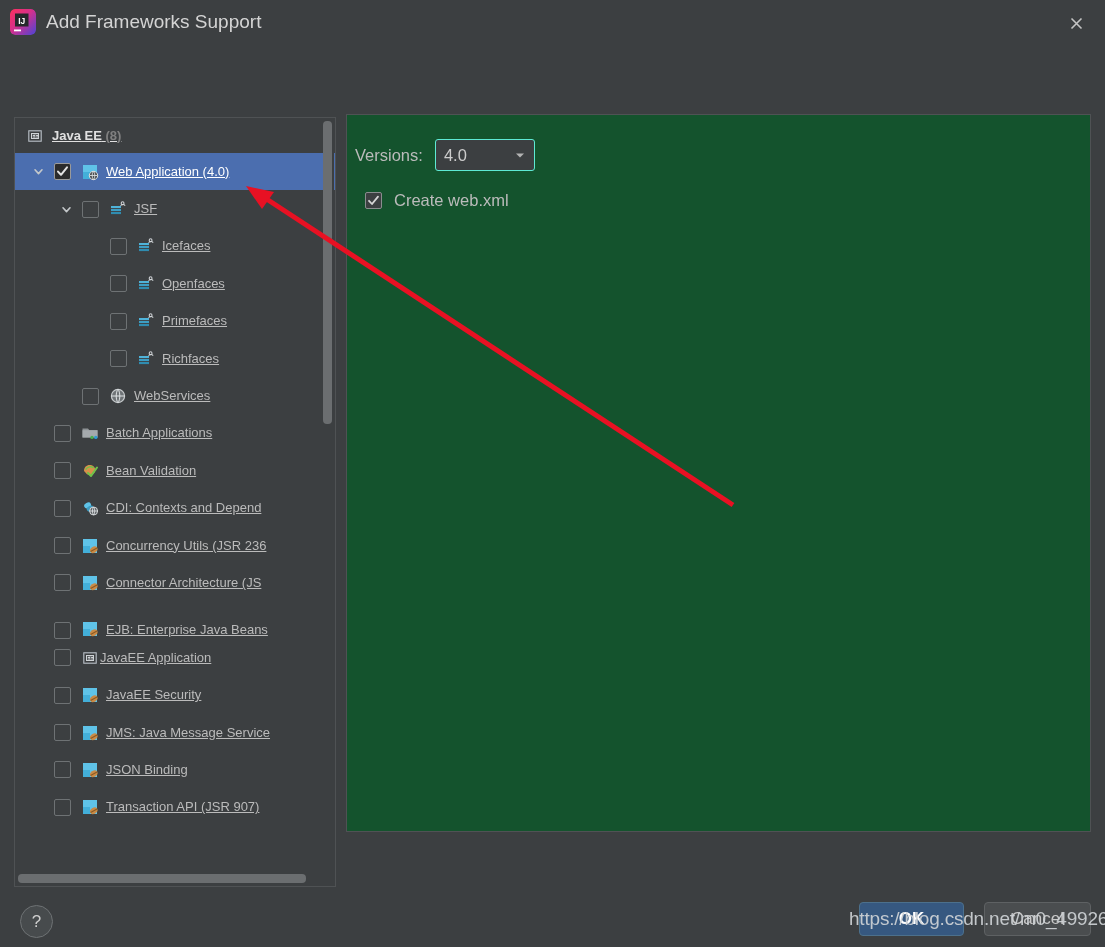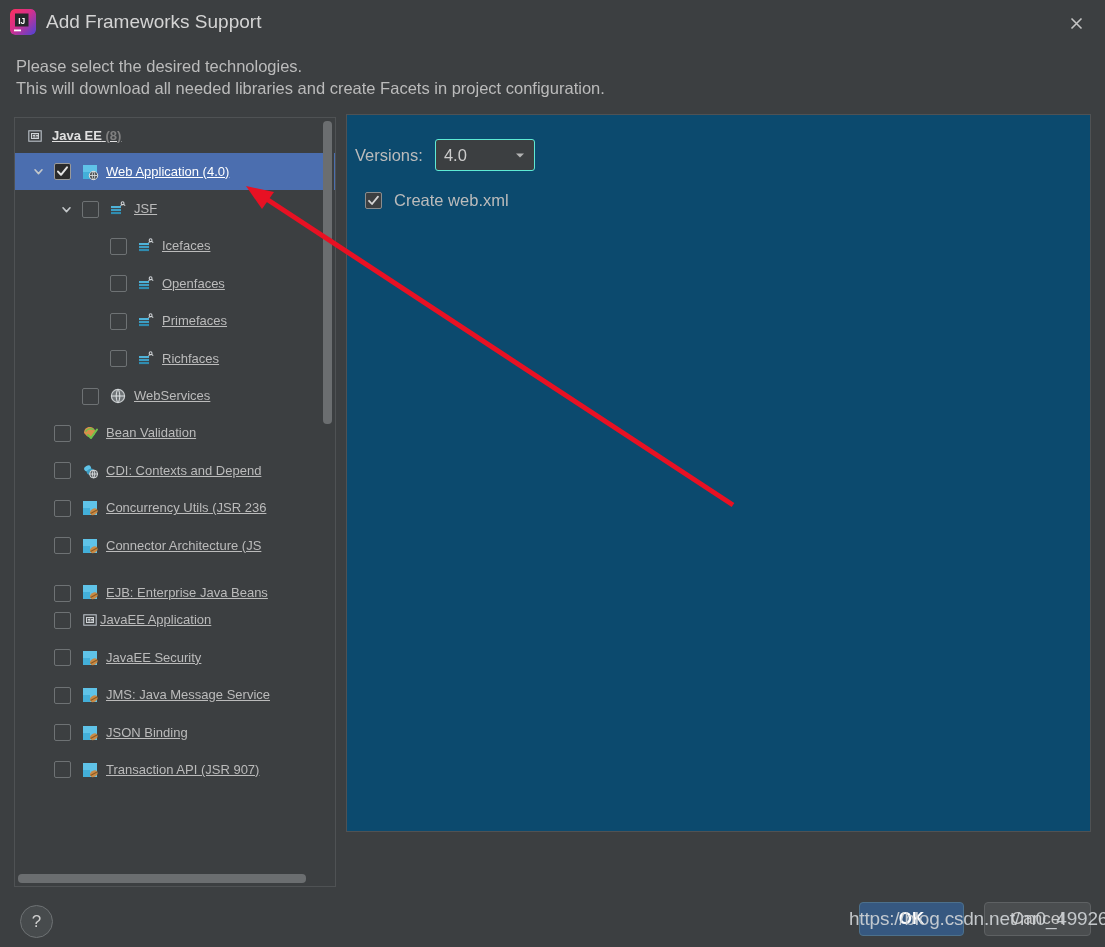--- a/index.html
+++ b/index.html
@@ -134,21 +134,21 @@
     border-radius: 4px;
     cursor: pointer;
   }
 
   
   .detail-panel {
     position: absolute; left: 346px; top: 114px;
     width: 745px; height: 718px;
     border: 1px solid #4f5254;
     box-sizing: border-box;
-    background: #0c4a6e;
+    background: #14532d;
   }
   .versions-row {
     position: absolute; left: 8px; top: 24px;
     display: flex; align-items: center;
   }
   .versions-label {
     font-size: 16.5px; color: #bbbbbb;
     margin-right: 12px;
   }
   .combo {
@@ -253,24 +253,20 @@
       </svg>
     </div>
     <div class="title-text">Add Frameworks Support</div>
     <div class="close-btn">
       <svg width="17" height="17" viewBox="0 0 17 17">
         <path d="M3.5 3.5 L13.5 13.5 M13.5 3.5 L3.5 13.5" stroke="#c4c4c4" stroke-width="1.6" fill="none"></path>
       </svg>
     </div>
   </div>
 
-  <div class="header-lines">
-    <div>Please select the desired technologies.</div>
-    <div>This will download all needed libraries and create Facets in project configuration.</div>
-  </div>
 
   <div class="tree-panel">
     <div class="tree-viewport" id="tree-host">
         <div class="tree-row" style="padding-left: 10px; height: 35px;">
           <span class="ticon">
             <svg width="18" height="18" viewBox="0 0 18 18">
               <rect x="2" y="3" width="14" height="12" rx="1" fill="#9aa0a6"></rect>
               <rect x="3.5" y="4.5" width="11" height="9" fill="#3c3f41"></rect>
               <rect x="5" y="6" width="8" height="6" fill="#cfd3d6"></rect>
               <text x="9" y="11.3" font-family="'Liberation Sans',sans-serif" font-size="5" font-weight="bold" fill="#3c3f41" text-anchor="middle">EE</text>
@@ -376,20 +372,33 @@
         <div class="tree-row" style="padding-left: 42px;">
           <span class="chev-spacer"></span>
           <span class="cbx" style="margin-left: 7px;"></span>
           <span class="ticon" style="margin-left: 9px;">
             <svg width="18" height="18" viewBox="0 0 18 18">
               <circle cx="9" cy="9" r="6.6" fill="#6f7477" stroke="#c7cbcd" stroke-width="1.2"></circle>
               <path d="M2.4 9 H15.6 M9 2.4 C6.6 5 6.6 13 9 15.6 C11.4 13 11.4 5 9 2.4" stroke="#dfe3e5" stroke-width="1" fill="none"></path>
             </svg>
           </span>
           <span class="row-label" style="margin-left: 6px;">WebServices</span>
+        </div>
+        <div class="tree-row" style="padding-left: 14px;">
+          <span class="chev-spacer"></span>
+          <span class="cbx" style="margin-left: 7px;"></span>
+          <span class="ticon" style="margin-left: 9px;">
+            <svg width="18" height="18" viewBox="0 0 18 18">
+              <path d="M1.5 4.5 H7 L8.4 6.2 H16.5 V13.5 H1.5 Z" fill="#8e9396"></path>
+              <path d="M1.5 6.2 H16.5 V13.5 H1.5 Z" fill="#a5aaad"></path>
+              <circle cx="11" cy="13.4" r="1.7" fill="#4caf50"></circle>
+              <circle cx="14.8" cy="13.4" r="1.7" fill="#2f9bd4"></circle>
+            </svg>
+          </span>
+          <span class="row-label" style="margin-left: 6px;">Batch Applications</span>
         </div>
         <div class="tree-row" style="padding-left: 14px;">
           <span class="chev-spacer"></span>
           <span class="cbx" style="margin-left: 7px;"></span>
           <span class="ticon" style="margin-left: 9px;">
             <svg width="18" height="18" viewBox="0 0 18 18">
               <path d="M3 9 C3 5 6 2.6 9.4 3.1 C13 3.6 15 6.6 14 9.6 C13 12.6 9 14 6 12.2 Z" fill="#d8904a"></path>
               <path d="M4.6 7.6 C6.6 4.6 10.4 4 12.6 6" stroke="#6fc24a" stroke-width="1.4" fill="none"></path>
               <path d="M7 11 L10 14 L16 5.5" stroke="#6fc24a" stroke-width="2.1" fill="none" stroke-linecap="round" stroke-linejoin="round"></path>
             </svg>

